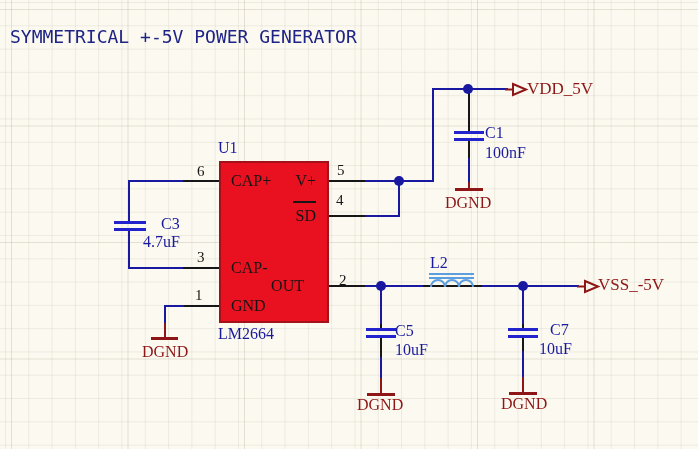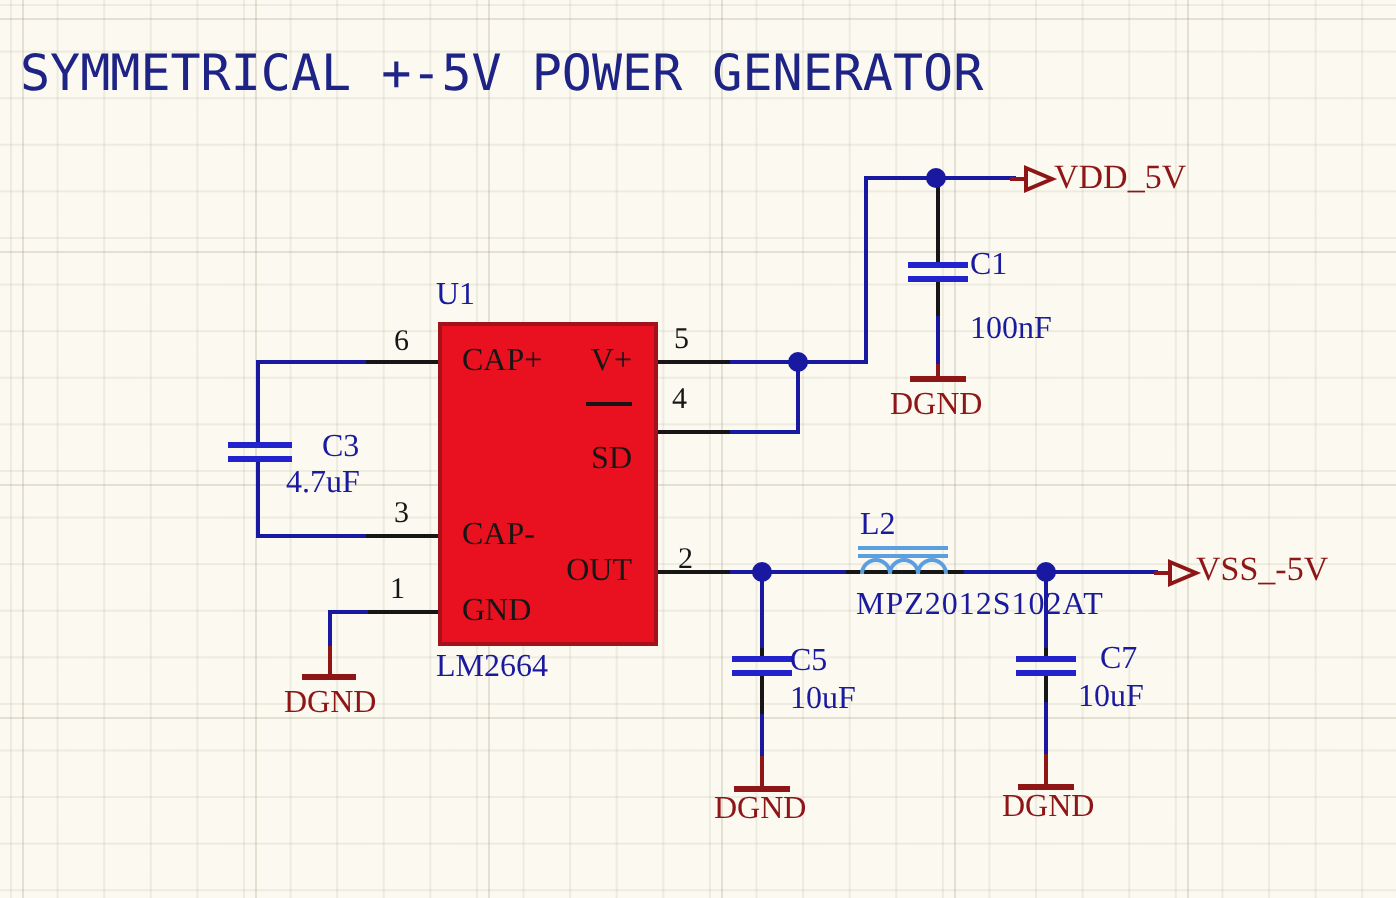--- a/index.html
+++ b/index.html
@@ -25,25 +25,25 @@
   .ic{position:absolute;left:219px;top:161px;width:106px;height:158px;
       background:#E9101F;border:2px solid #A3121A;}
   .txt{position:absolute;white-space:nowrap;}
   .navy{color:#1A1A9E;}
   .blk{color:#161616;}
   .dred{color:#8E1616;}
   .t15{font-size:15px;line-height:15px;}
   .t16{font-size:16px;line-height:17px;}
   .t17{font-size:17px;line-height:17px;}
   .ra{text-align:right;}
-  .overline{border-top:2px solid #161616;padding-top:18px;}
+  .overline{border-top:2px solid #161616;padding-top:4px;}
   .title{
     position:absolute;left:10px;top:24px;
     font-family:"DejaVu Sans Mono",monospace;
-    font-size:25px;line-height:25px;color:#1E2386;white-space:nowrap;
+    font-size:18px;line-height:25px;color:#1E2386;white-space:nowrap;
   }
   .ls{letter-spacing:0.5px;}
 </style>
 </head>
 <body>
 
 <div class="canvas">
 
   <div class="title">SYMMETRICAL +-5V POWER GENERATOR</div>
 
@@ -120,44 +120,43 @@
 
   <div class="ic"></div>
 
   <div class="txt navy t16" style="left:218px;top:139px">U1</div>
   <div class="txt navy t16" style="left:218px;top:325px">LM2664</div>
 
   <div class="txt blk t16" style="left:231px;top:172px">CAP+</div>
   <div class="txt blk t16 ra" style="left:280px;top:172px;width:36px">V+</div>
   <div class="txt blk t16 ra overline" style="left:293px;top:201px;width:23px">SD</div>
   <div class="txt blk t16" style="left:231px;top:259px">CAP-</div>
-  <div class="txt blk t16 ra" style="left:282px;top:277px;width:34px">OUT</div>
+  <div class="txt blk t16 ra" style="left:270px;top:277px;width:34px">OUT</div>
   <div class="txt blk t16" style="left:231px;top:297px">GND</div>
 
   <div class="txt blk t15" style="left:197px;top:164px">6</div>
   <div class="txt blk t15" style="left:337px;top:163px">5</div>
   <div class="txt blk t15" style="left:336px;top:193px">4</div>
   <div class="txt blk t15" style="left:197px;top:250px">3</div>
   <div class="txt blk t15" style="left:339px;top:273px">2</div>
   <div class="txt blk t15" style="left:195px;top:288px">1</div>
 
   <div class="txt navy t16" style="left:161px;top:215px">C3</div>
   <div class="txt navy t16" style="left:143px;top:233px">4.7uF</div>
 
   <div class="txt navy t16" style="left:485px;top:124px">C1</div>
-  <div class="txt navy t16" style="left:485px;top:156px">100nF</div>
+  <div class="txt navy t16" style="left:485px;top:144px">100nF</div>
 
   <div class="txt navy t16" style="left:395px;top:322px">C5</div>
   <div class="txt navy t16" style="left:395px;top:341px">10uF</div>
 
   <div class="txt navy t16" style="left:550px;top:321px">C7</div>
   <div class="txt navy t16" style="left:539px;top:340px">10uF</div>
 
   <div class="txt navy t16" style="left:430px;top:254px">L2</div>
-  <div class="txt navy t16 ls" style="left:428px;top:294px">MPZ2012S102AT</div>
 
   <div class="txt dred t17" style="left:527px;top:80px">VDD_5V</div>
   <div class="txt dred t17" style="left:598px;top:276px">VSS_-5V</div>
 
   <div class="txt dred t16" style="left:142px;top:343px">DGND</div>
   <div class="txt dred t16" style="left:445px;top:194px">DGND</div>
   <div class="txt dred t16" style="left:357px;top:396px">DGND</div>
   <div class="txt dred t16" style="left:501px;top:395px">DGND</div>
 
 </div>

